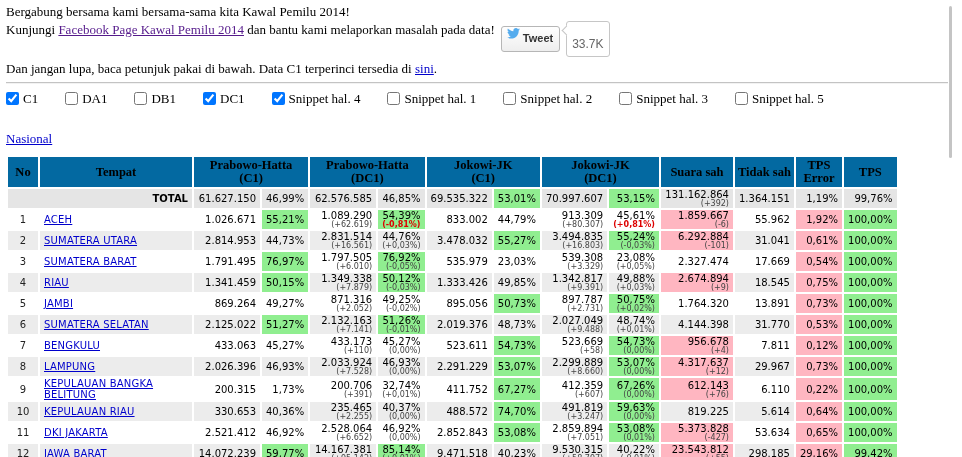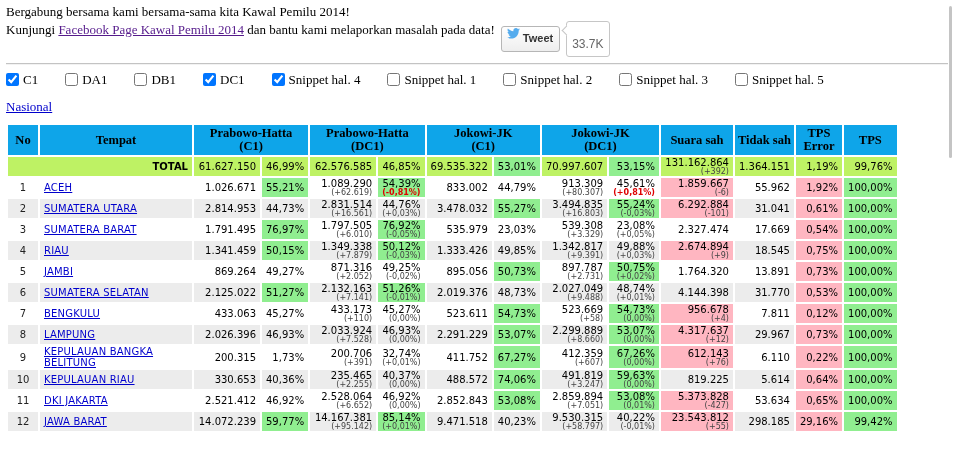--- a/index.html
+++ b/index.html
@@ -30,30 +30,30 @@
   .tweet-count::before{content:"";position:absolute;left:-4px;top:5px;width:6px;height:6px;
     background:#fff;border-left:1px solid #c6c6c6;border-bottom:1px solid #c6c6c6;transform:rotate(45deg);}
 
   hr.rule{margin:6px 0 7px 0;border:0;width:942px;
     border-top:1px solid #c3c3c3;border-bottom:1px solid #f2f2f2;}
 
   
   .filters{margin:2px 0 0 0;}
   .filter-item{display:inline-block;margin-right:27px;white-space:nowrap;}
   .filter-item input{vertical-align:-2px;margin:0 4px 0 0;}
-  .nasional{display:inline-block;margin:11px 0 8px 0;}
+  .nasional{display:inline-block;margin:24px 0 8px 0;}
 
   
   table.results{border-collapse:separate;border-spacing:2px;table-layout:fixed;
     font-family:"DejaVu Sans",sans-serif;font-size:10px;}
-  thead th{background:#0ea5e9;font-family:"Liberation Serif",serif;font-weight:bold;
+  thead th{background:#0369a1;font-family:"Liberation Serif",serif;font-weight:bold;
     font-size:12.5px;line-height:13px;text-align:center;padding:2px 2px;height:26px;}
   td{padding:0 4px;height:19px;vertical-align:middle;background:#fff;}
   tr.even td{background:#ececec;}
-  tr.total-row td{background:#bef264;}
+  tr.total-row td{background:#e5e5e5;}
   td.bg-green{background:#90ee90 !important;}
   td.bg-pink{background:#ffb6c1 !important;}
   td.num{text-align:right;}
   td.no-cell{text-align:center;color:#222;}
   td.name-cell a{color:#0000cc;letter-spacing:.2px;}
   td.total-label{text-align:right;font-weight:bold;font-size:10px;}
   .v{display:block;font-size:10px;line-height:11px;white-space:nowrap;}
   .d{display:block;font-size:8px;line-height:8px;color:#444;white-space:nowrap;}
   .d.red{color:#dd0000;font-weight:bold;}
 
@@ -72,20 +72,21 @@
         <span class="tweet-btn">
           <svg width="13" height="11" viewBox="0 0 26 22">
             <path fill="#55acee" d="M26 2.6c-1 .4-2 .7-3 .8 1.1-.7 1.9-1.7 2.3-2.9-1 .6-2.2 1-3.4 1.3C20.9.7 19.5 0 18 0c-3 0-5.3 2.4-5.3 5.3 0 .4 0 .8.1 1.2C8.3 6.3 4.4 4.2 1.8 1c-.5.8-.7 1.7-.7 2.7 0 1.8.9 3.5 2.4 4.4-.9 0-1.7-.3-2.4-.7v.1c0 2.6 1.8 4.7 4.3 5.2-.5.1-.9.2-1.4.2-.3 0-.7 0-1-.1.7 2.1 2.6 3.6 5 3.7-1.8 1.4-4.1 2.3-6.6 2.3-.5 0-.9 0-1.4-.1 2.4 1.5 5.2 2.4 8.2 2.4 9.8 0 15.2-8.1 15.2-15.2v-.7c1-.7 1.9-1.7 2.6-2.6z"></path>
           </svg>
           <span>Tweet</span>
         </span>
         <span class="tweet-count">33.7K</span>
       </span></p>
 
 
+  <p class="para-block"><span>Dan jangan lupa, baca petunjuk pakai di bawah. Data C1 terperinci tersedia di </span><a href="#">sini</a><span>.</span></p>
 
   <hr class="rule">
 
   <div class="filters" id="filters"><label class="filter-item"><input type="checkbox" checked="" style=""><span>C1</span></label><label class="filter-item"><input type="checkbox" style=""><span>DA1</span></label><label class="filter-item"><input type="checkbox" style=""><span>DB1</span></label><label class="filter-item"><input type="checkbox" checked="" style=""><span>DC1</span></label><label class="filter-item"><input type="checkbox" checked="" style=""><span>Snippet hal. 4</span></label><label class="filter-item"><input type="checkbox" style=""><span>Snippet hal. 1</span></label><label class="filter-item"><input type="checkbox" style=""><span>Snippet hal. 2</span></label><label class="filter-item"><input type="checkbox" style=""><span>Snippet hal. 3</span></label><label class="filter-item"><input type="checkbox" style=""><span>Snippet hal. 5</span></label></div>
 
   <div><a href="#" class="nasional">Nasional</a></div>
 
   <table class="results">
     <colgroup>
       <col style="width:30px">
@@ -574,21 +575,21 @@
             <span class="d">(+2.255)</span>
           </td>
           <td class="num">
             <span class="v">40,37%</span>
             <span class="d">(0,00%)</span>
           </td>
           <td class="num">
             <span class="v">488.572</span>
           </td>
           <td class="num bg-green">
-            <span class="v">74,06%</span>
+            <span class="v">74,70%</span>
           </td>
           <td class="num">
             <span class="v">491.819</span>
             <span class="d">(+3.247)</span>
           </td>
           <td class="num bg-green">
             <span class="v">59,63%</span>
             <span class="d">(0,00%)</span>
           </td>
           <td class="num">

